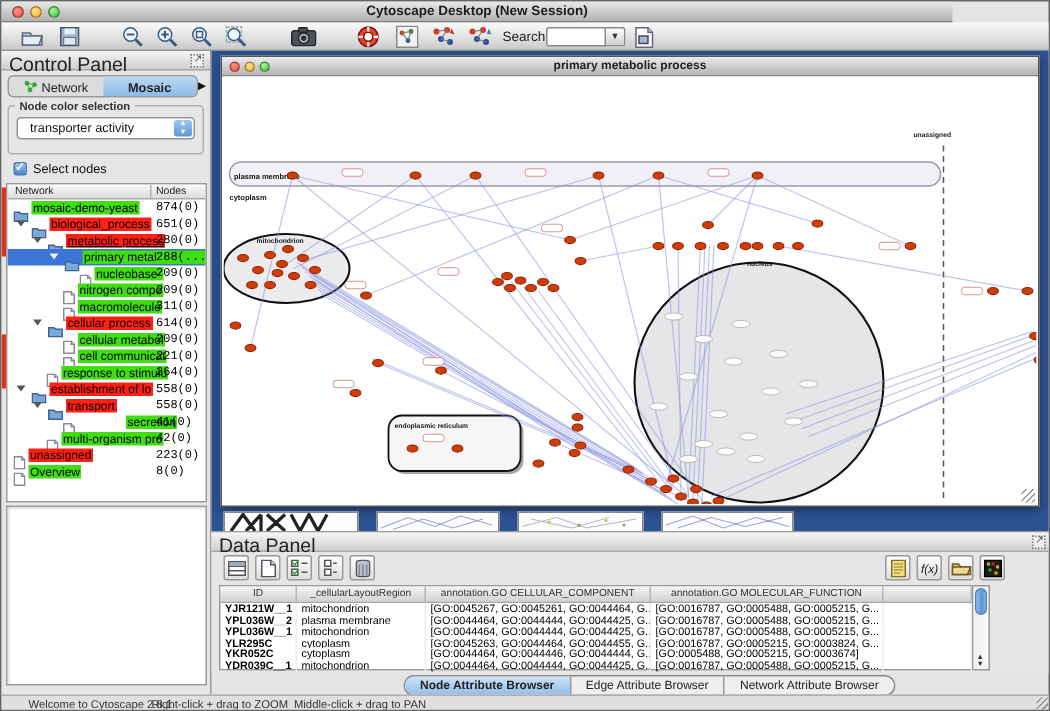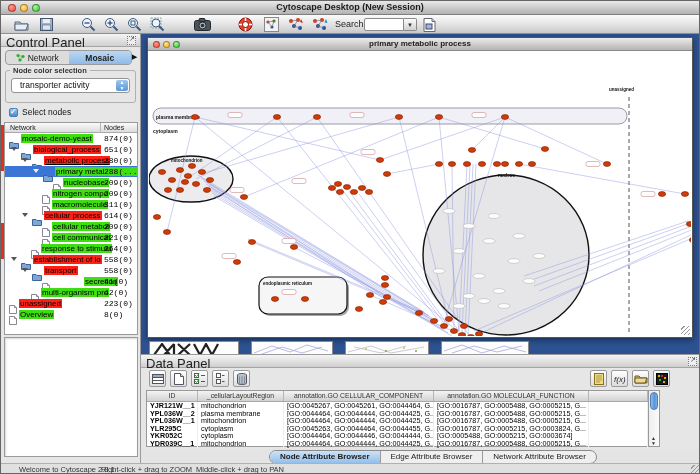--- a/index.html
+++ b/index.html
@@ -1,21 +1,21 @@
 <!DOCTYPE html>
 <html><head>
 <meta charset="utf-8">
 <style>
   * { margin:0; padding:0; box-sizing:border-box; }
   html,body { width:700px; height:474px; overflow:hidden; }
   body { font-family:"Liberation Sans", sans-serif; }
   #app { position:relative; width:700px; height:474px; background:#e4e4e4; border:1px solid #666; overflow:hidden; }
 
   
-  .titlebar { position:absolute; left:0; top:0; width:698px; height:14px;
+  .titlebar { position:absolute; left:0; top:0; width:634px; height:14px;
     background:linear-gradient(#e9e9e9,#cfcfcf 45%,#b2b2b2); border-bottom:1px solid #7e7e7e; }
   .titlebar .title { position:absolute; left:0; right:0; top:1px; text-align:center; font-size:9px; font-weight:bold; color:#1c1c1c; }
   .lights { position:absolute; left:7px; top:3px; display:flex; gap:4px; }
   .light { width:8px; height:8px; border-radius:50%; border:1px solid rgba(0,0,0,.35); }
   .light.r { background:radial-gradient(circle at 35% 30%, #ff9a90, #f04a3c); }
   .light.y { background:radial-gradient(circle at 35% 30%, #ffe396, #f5b01e); }
   .light.g { background:radial-gradient(circle at 35% 30%, #b4f3a0, #31c52e); }
 
   
   .toolbar { position:absolute; left:0; top:14px; width:700px; height:19px;

